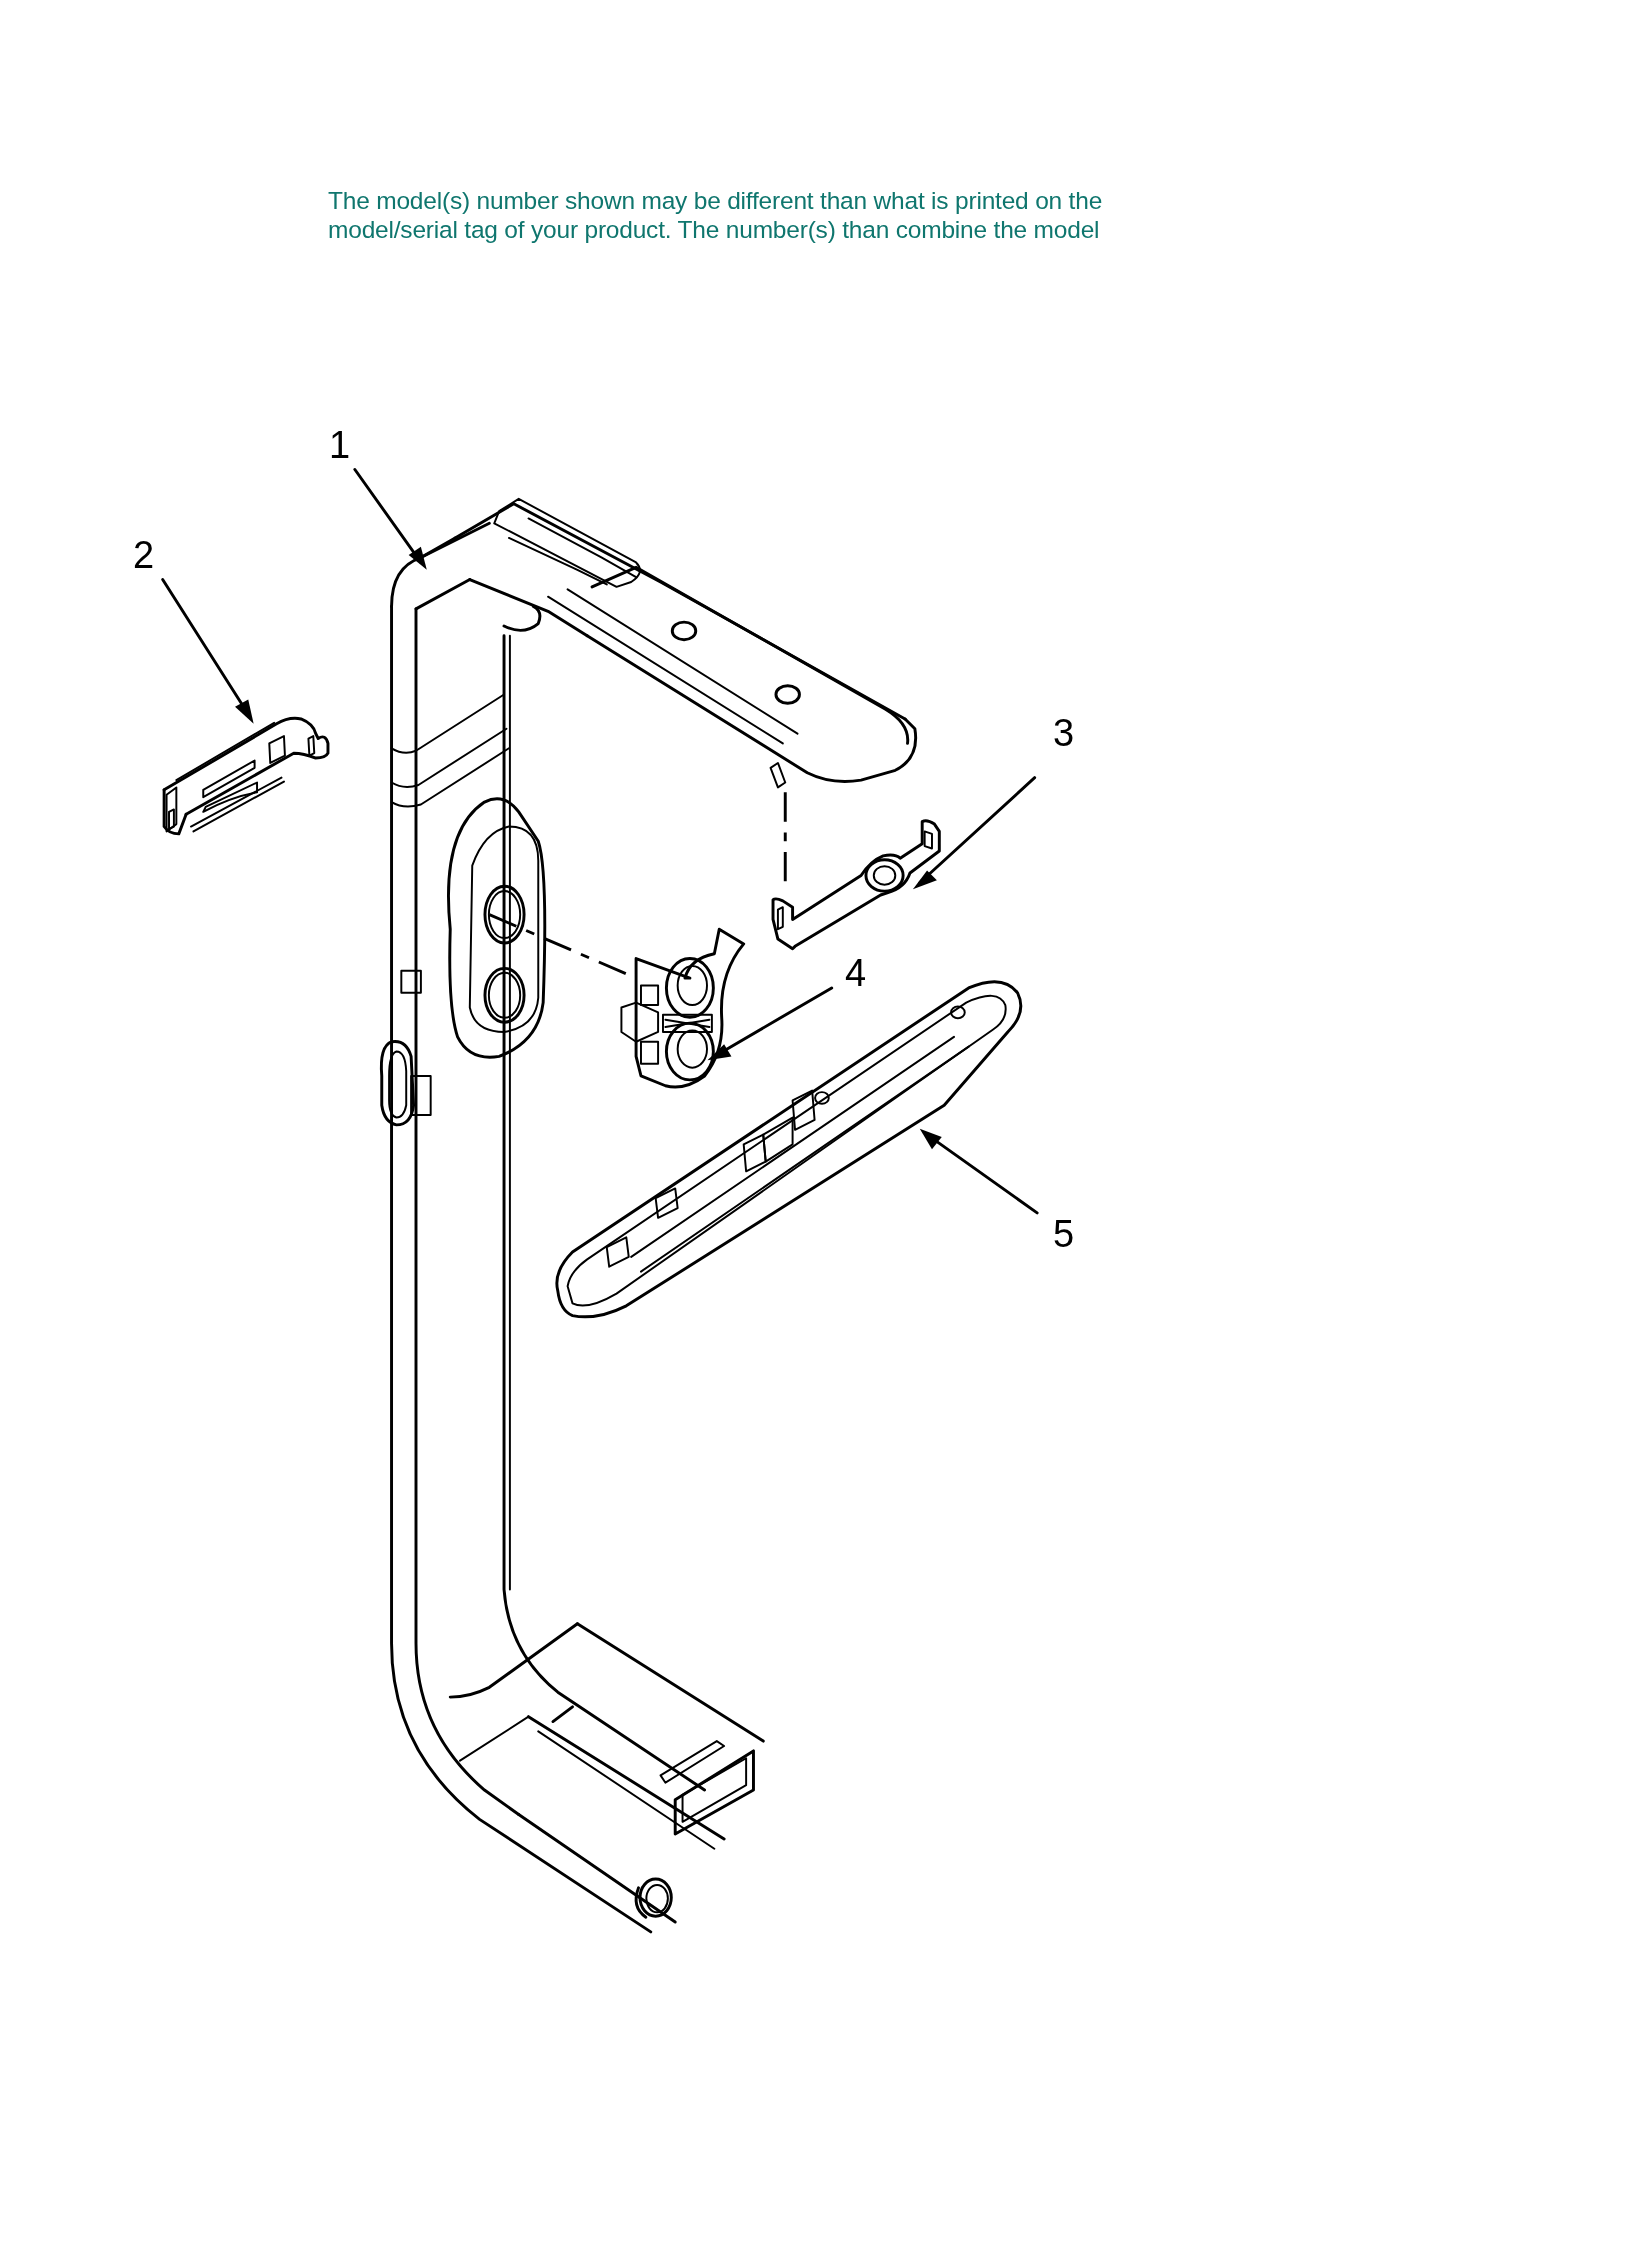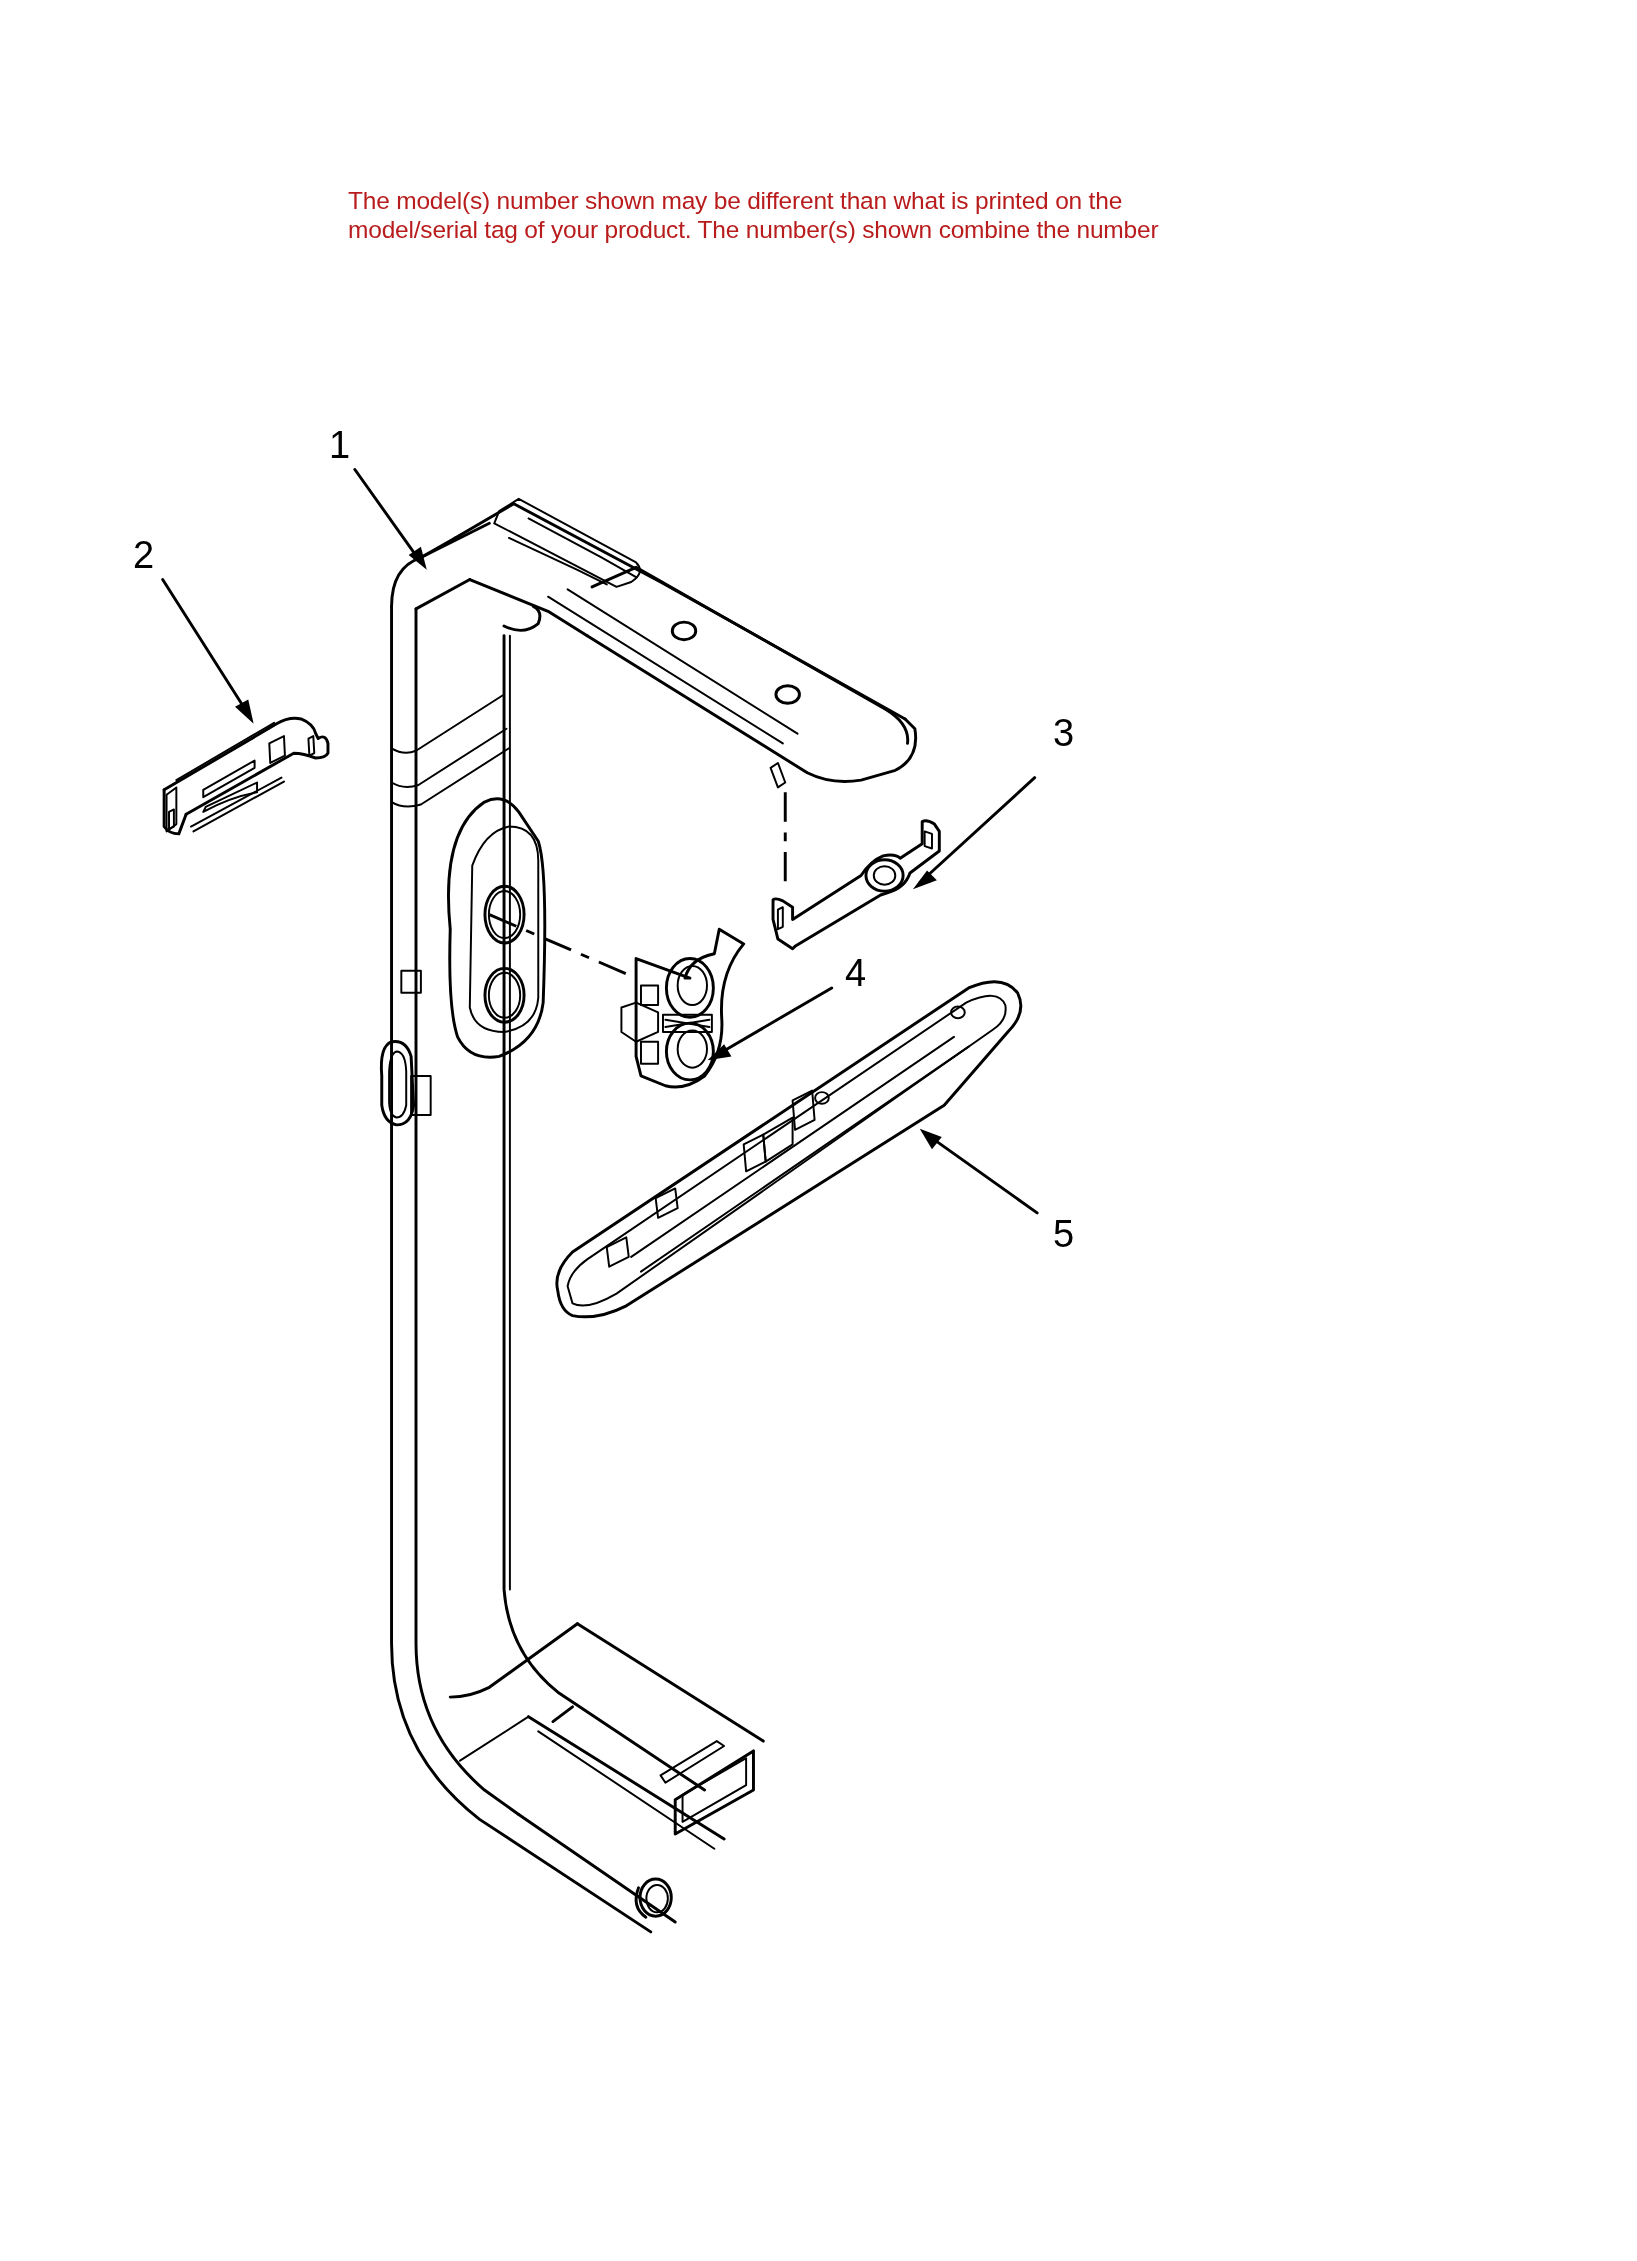--- a/index.html
+++ b/index.html
@@ -1,38 +1,38 @@
 <!DOCTYPE html>
 <html style="font-size:7.8px"><head>
 <meta charset="utf-8">
 <style>
   html, body { margin: 0; padding: 0; background: #ffffff; }
   body { width: 1638px; height: 2261px; position: relative; overflow: hidden; }
   .notice {
-    position: absolute; left: 348px; top: 186px; width: 978px;
+    position: absolute; left: 328px; top: 186px; width: 978px;
     font-family: "Liberation Sans", sans-serif; font-size: 24.5px; line-height: 29px;
-    color: #b91c1c; letter-spacing: -0.2px;
+    color: #0f766e; letter-spacing: -0.2px;
   }
   .notice div { white-space: nowrap; }
   svg.drawing { position: absolute; left: 0; top: 0; }
   .callout {
     position: absolute; font-family: "Liberation Sans", sans-serif;
     font-size: 38px; color: #000; line-height: 1;
   }
   .ln { fill: none; stroke: #000; stroke-width: 6; stroke-linejoin: round; stroke-linecap: round; }
   .thin { fill: none; stroke: #000; stroke-width: 4; stroke-linejoin: round; stroke-linecap: round; }
   .dash { fill: none; stroke: #000; stroke-width: 6; stroke-dasharray: 60 22 18 22; }
   .arrow { fill: #000; }
 </style>
 </head>
 <body>
 
 <div class="notice">
   <div>The model(s) number shown may be different than what is printed on the</div>
-  <div>model/serial tag of your product. The number(s) shown combine the number</div>
+  <div>model/serial tag of your product. The number(s) than combine the model</div>
 </div>
 
 <svg class="drawing" width="1638" height="2261" viewBox="0 0 3348 4623">
 
   <g>
 
     <path class="ln" d="M800 1240 L800 3360 Q800 3580 980 3720 L1330 3950"></path>
 
     <path class="ln" d="M850 1245 L850 3360 Q850 3540 990 3660 L1060 3710"></path>
 

